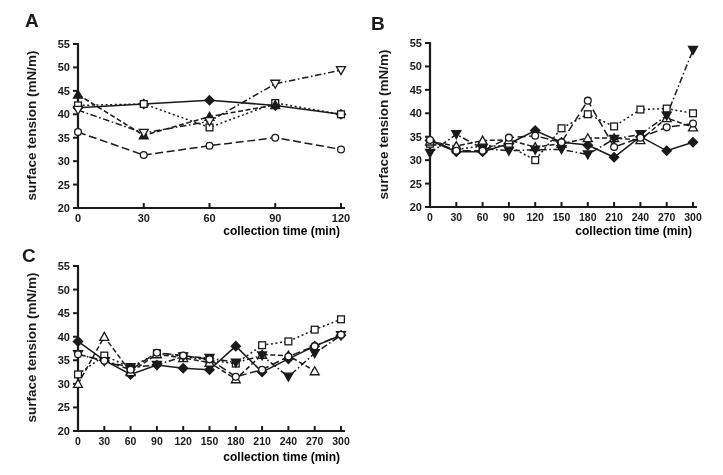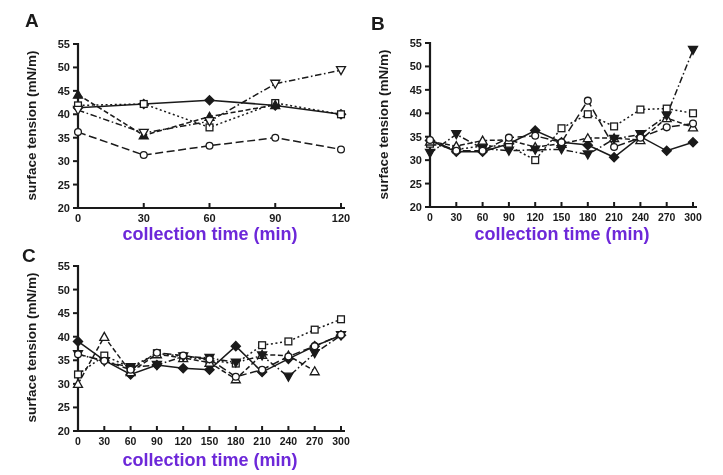--- a/index.html
+++ b/index.html
@@ -18,22 +18,22 @@
   }
   .ylabel{
     position:absolute;
     width:220px;text-align:center;
     font-size:13.5px;font-weight:700;color:#1a1a1a;
     transform:rotate(-90deg);
     white-space:nowrap;
   }
   .xlabel{
     position:absolute;
-    text-align:center;
-    font-size:18px;font-weight:700;color:#6d28d9;
+    text-align:right;
+    font-size:12px;font-weight:700;color:#000000;
     white-space:nowrap;
   }
   svg.plot{position:absolute;left:0;top:0;overflow:visible;}
 </style>
 </head>
 <body>
 
 <div class="figure">
 
   <div class="panel" style="left:0;top:0;width:360px;height:240px;">

